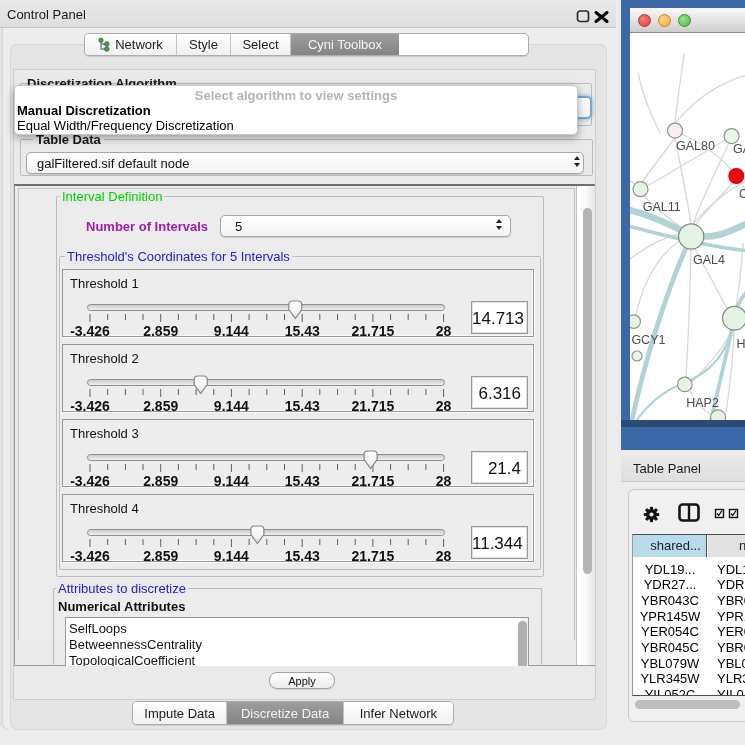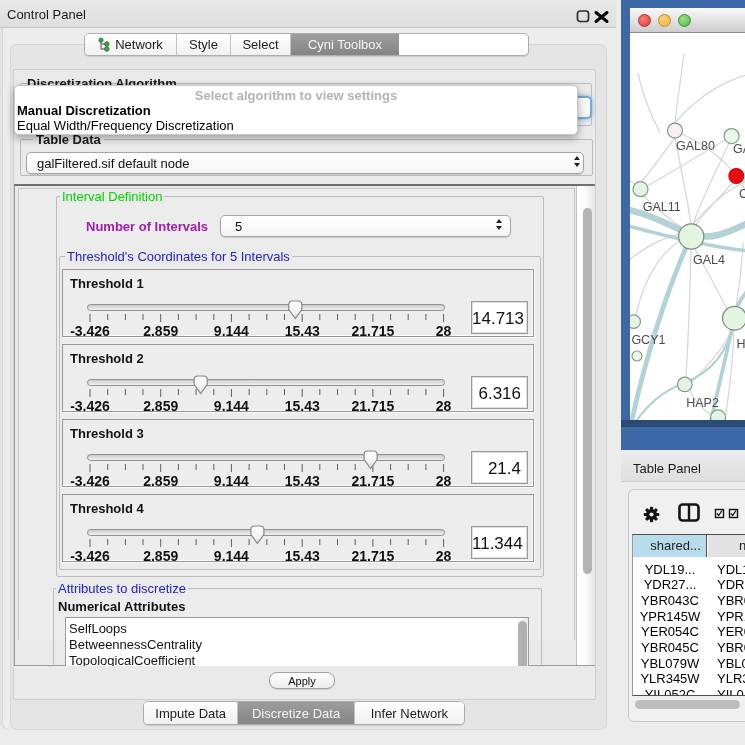--- a/index.html
+++ b/index.html
@@ -32,21 +32,21 @@
 .arrows .up { width:0; height:0; border-left:3.5px solid transparent; border-right:3.5px solid transparent; border-bottom:4.5px solid #222; margin-bottom:2.5px; }
 .arrows .dn { width:0; height:0; border-left:3.5px solid transparent; border-right:3.5px solid transparent; border-top:4.5px solid #222; }
 
 
 #scrollpane { left:14px; top:184px; width:581px; height:482px; border-top:2px solid #6f6f6f; border-left:1px solid #9a9a9a; border-right:1px solid #9a9a9a; border-bottom:1px solid #9a9a9a; background:#eaeaea; overflow:hidden; }
 #vsb { left:576px; top:186px; width:19px; height:479px; background:linear-gradient(90deg,#ffffff 35%,#e6e6e6); border-left:1px solid #c2c2c2; }
 #vsbthumb { left:583px; top:208px; width:9px; height:366px; background:#b4b4b4; border-radius:4.5px; }
 
 
 .tpanel { position:absolute; left:62px; width:472px; height:68px; background:#ededed; border:1px solid #979797; box-shadow:inset -1px -1px 0 #fafafa, 1px 1px 0 #fafafa; }
-.tpanel .tl { position:absolute; left:7px; top:6px; font-size:13px; font-weight:bold; color:#111; }
+.tpanel .tl { position:absolute; left:7px; top:6px; font-size:13px; font-weight:normal; color:#111; }
 .tpanel .tval { position:absolute; left:408px; top:31px; width:57px; height:33px; background:#fff; border:1px solid #9a9a9a; box-shadow:inset 0 0 0 1px #e0e0e0; font-size:17px; color:#111; text-align:right; padding:7px 6px 0 0; }
 .ticklbl { position:absolute; top:53px; font-size:14px; font-weight:bold; color:#111; transform:translateX(-50%); }
 
 
 #numattr { position:absolute; left:65px; top:617px; width:464px; height:49px; background:#fff; border:1px solid #9a9a9a; border-bottom:none; font-size:13px; color:#111; overflow:hidden; }
 #numattr div { padding:2.5px 0 0 3px; height:16.3px; }
 
 .btn { position:absolute; background:linear-gradient(#ffffff,#ececec); border:1px solid #a2a2a2; border-radius:8px; font-size:11px; color:#111; text-align:center; box-shadow:0 1px 1px rgba(0,0,0,.1); }
 
 
@@ -258,21 +258,21 @@
   <div id="numattr" class="abs">
     <div>SelfLoops</div>
     <div>BetweennessCentrality</div>
     <div>TopologicalCoefficient</div>
   </div>
   <div class="abs" style="left:515px; top:618px; width:13px; height:47px; background:linear-gradient(90deg,#fff,#ededed);"></div>
   <div class="abs" style="left:518px; top:621px; width:9px; height:45px; background:#b0b0b0; border-radius:4.5px 4.5px 0 0;"></div>
 
   <div class="btn" style="left:269px; top:672px; width:66px; height:17px; line-height:16px;">Apply</div>
 
-  <div class="tabrow abs" style="left:143px; top:701px; width:322px; height:24px;text-align:center;">
+  <div class="tabrow abs" style="left:132px; top:701px; width:322px; height:24px;text-align:center;">
     <div class="seg" style="width:95px;">Impute Data</div>
     <div class="seg sel" style="width:117px;">Discretize Data</div>
     <div class="seg" style="width:110px;">Infer Network</div>
   </div>
 
   <div id="popup" class="abs">
     <div class="hint">Select algorithm to view settings</div>
     <div class="it1">Manual Discretization</div>
     <div class="it2">Equal Width/Frequency Discretization</div>
   </div>

